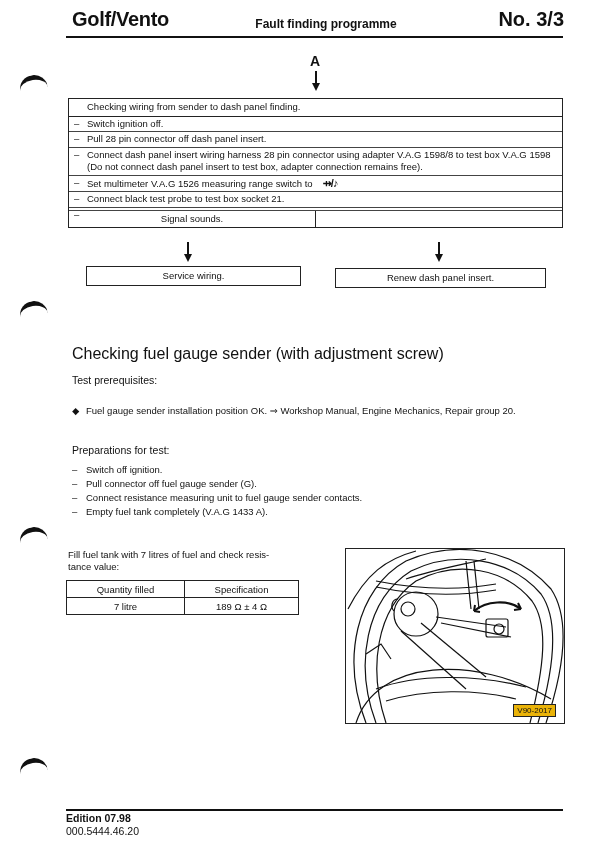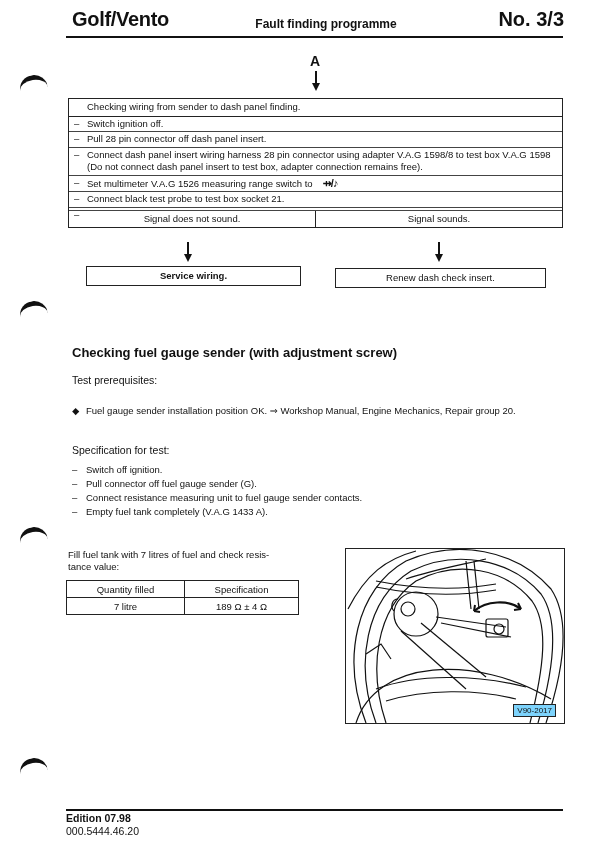--- a/index.html
+++ b/index.html
@@ -32,33 +32,33 @@
   .box .step:last-of-type { border-bottom:1.3px solid #222; }
   .box .step .dash { position:absolute; left:5px; top:1px; }
   .box .outcomes { display:flex; }
   .box .outcomes div { flex:1; text-align:center; padding:2px 0; }
   .box .outcomes div:first-child { border-right:1.3px solid #222; flex:0 0 246px; }
   .meter-sym { font-weight:bold; font-size:11px; letter-spacing:-1px; margin-left:10px; }
 
   .result-box { border:1.3px solid #222; font-size:9.5px; text-align:center; height:18px; line-height:18px; }
 
   
-  .sec-title { left:72px; top:345px; font-size:13px; font-weight:bold; }
+  .sec-title { left:72px; top:345px; font-size:16px; font-weight:normal; }
   .para { font-size:10.5px; }
   .bullet-list { font-size:9.5px; line-height:14px; }
   .bullet-list .li { position:relative; padding-left:14px; }
   .bullet-list .li .mk { position:absolute; left:0; top:0; }
 
   
   .spec-tbl { left:66px; top:580px; border-collapse:collapse; font-size:9.5px; }
   .spec-tbl td { border:1.3px solid #222; text-align:center; height:14px; padding:1px 0; }
 
   
   .fig { left:345px; top:548px; width:218px; height:174px; border:1.3px solid #222; overflow:hidden; background:#fff; }
-  .fig-tag { right:8px; bottom:6px; border:1.2px solid #222; font-size:8px; padding:1px 3px; background:#7dd3fc; }
+  .fig-tag { right:8px; bottom:6px; border:1.2px solid #222; font-size:8px; padding:1px 3px; background:#eab308; }
 
   
   .ftr-rule { left:66px; width:497px; top:809px; border-top:2px solid #111; }
   .ftr-ed { left:66px; top:812px; font-size:10.5px; font-weight:bold; }
   .ftr-no { left:66px; top:825px; font-size:10.5px; }
 </style>
 </head>
 <body>
 
 <div class="abs hdr-title">Golf/Vento</div>
@@ -79,44 +79,43 @@
 
 <div class="abs box">
   <div class="head-row">Checking wiring from sender to dash panel finding.</div>
   <div class="step"><span class="dash">–</span><span>Switch ignition off.</span></div>
   <div class="step"><span class="dash">–</span><span>Pull 28 pin connector off dash panel insert.</span></div>
   <div class="step"><span class="dash">–</span><span>Connect dash panel insert wiring harness 28 pin connector using adapter V.A.G 1598/8 to test box V.A.G 1598 (Do not connect dash panel insert to test box, adapter connection remains free).</span></div>
   <div class="step"><span class="dash">–</span><span>Set multimeter V.A.G 1526 measuring range switch to</span><span class="meter-sym">⇸/♪</span></div>
   <div class="step"><span class="dash">–</span><span>Connect black test  probe to test box socket 21.</span></div>
   <div class="step"><span class="dash">–</span></div>
   <div class="outcomes">
-    <div>Signal does not sound.</div>
     <div>Signal sounds.</div>
   </div>
 </div>
 
 <div class="abs arrow-down" style="left:187px;top:242px;">
   <div class="stem" style="height:12px;"></div>
     <div class="head"></div>
 </div>
 <div class="abs arrow-down" style="left:438px;top:242px;">
   <div class="stem" style="height:12px;"></div>
     <div class="head"></div>
 </div>
 
-<div class="abs result-box" style="left:86px;top:266px;width:213px;font-weight:bold;">Service wiring.</div>
-<div class="abs result-box" style="left:335px;top:268px;width:209px;">Renew  dash check insert.</div>
+<div class="abs result-box" style="left:86px;top:266px;width:213px;">Service wiring.</div>
+<div class="abs result-box" style="left:335px;top:268px;width:209px;">Renew  dash panel insert.</div>
 
 <div class="abs sec-title">Checking fuel gauge sender (with adjustment screw)</div>
 <div class="abs para" style="left:72px;top:374px;">Test prerequisites:</div>
 <div class="abs bullet-list" style="left:72px;top:404px;width:500px;">
   <div class="li"><span class="mk">◆</span><span>Fuel gauge sender installation position OK. ⇒ Workshop Manual, Engine Mechanics, Repair group 20.</span></div>
 </div>
 
-<div class="abs para" style="left:72px;top:444px;">Specification for test:</div>
+<div class="abs para" style="left:72px;top:444px;">Preparations for test:</div>
 <div class="abs bullet-list" style="left:72px;top:463px;width:420px;">
   <div class="li"><span class="mk">–</span><span>Switch off ignition.</span></div>
   <div class="li"><span class="mk">–</span><span>Pull connector off fuel gauge sender (G).</span></div>
   <div class="li"><span class="mk">–</span><span>Connect resistance measuring unit to fuel gauge sender contacts.</span></div>
   <div class="li"><span class="mk">–</span><span>Empty fuel tank completely (V.A.G 1433 A).</span></div>
 </div>
 
 <div class="abs" style="left:68px;top:549px;font-size:9.5px;line-height:12px;width:240px;">
   <div>Fill fuel tank with 7 litres of fuel and check resis-</div>
   <div>tance value:</div>

